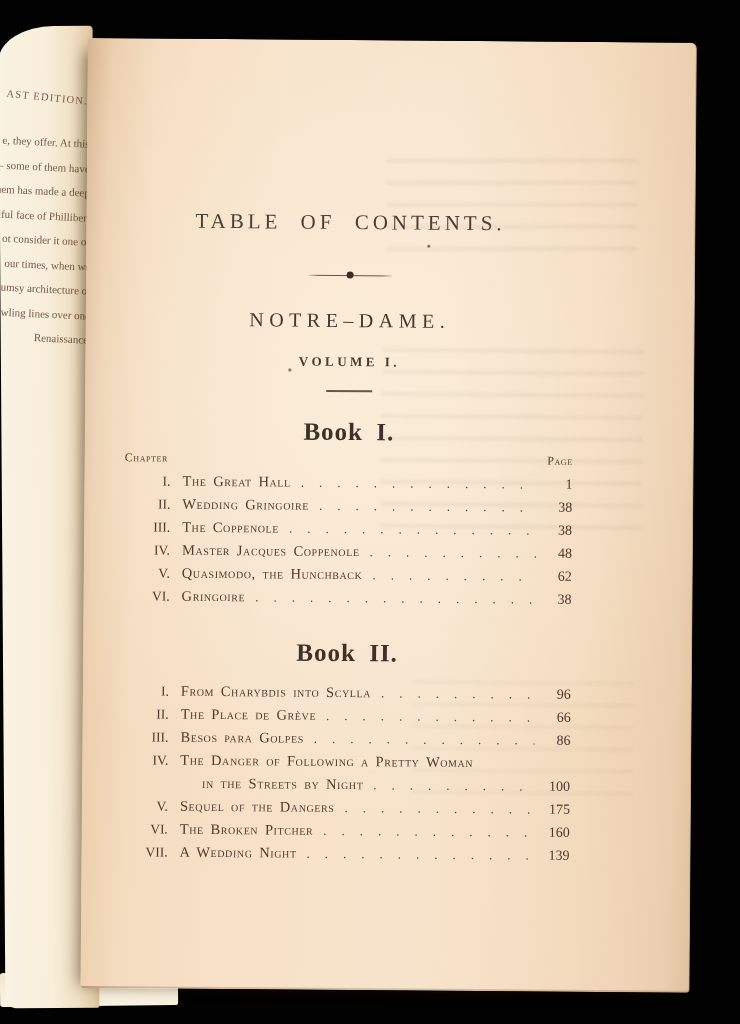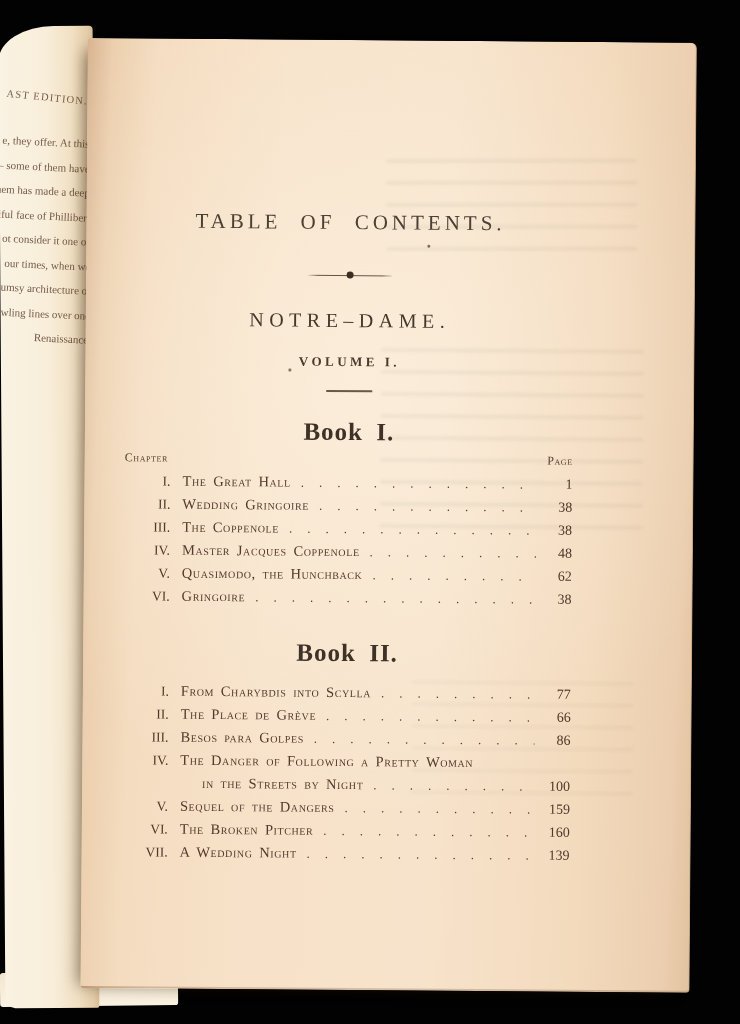--- a/index.html
+++ b/index.html
@@ -186,21 +186,21 @@
               <span class="leader"><span>..............................</span></span>
               <span class="pg">38</span>
             </div>
           </section>
           <section class="toc-book">
             <h4 class="book-heading">Book II.</h4>
             <div class="toc-row">
               <span class="num">I.</span>
               <span class="t">From Charybdis into Scylla</span>
               <span class="leader"><span>..............................</span></span>
-              <span class="pg">77</span>
+              <span class="pg">96</span>
             </div>
             <div class="toc-row">
               <span class="num">II.</span>
               <span class="t">The Place de Grève</span>
               <span class="leader"><span>..............................</span></span>
               <span class="pg">66</span>
             </div>
             <div class="toc-row">
               <span class="num">III.</span>
               <span class="t">Besos para Golpes</span>
@@ -214,21 +214,21 @@
             <div class="toc-row">
               <span class="num"></span>
               <span class="t indent">in the Streets by Night</span>
               <span class="leader"><span>..............................</span></span>
               <span class="pg">100</span>
             </div>
             <div class="toc-row">
               <span class="num">V.</span>
               <span class="t">Sequel of the Dangers</span>
               <span class="leader"><span>..............................</span></span>
-              <span class="pg">159</span>
+              <span class="pg">175</span>
             </div>
             <div class="toc-row">
               <span class="num">VI.</span>
               <span class="t">The Broken Pitcher</span>
               <span class="leader"><span>..............................</span></span>
               <span class="pg">160</span>
             </div>
             <div class="toc-row">
               <span class="num">VII.</span>
               <span class="t">A Wedding Night</span>

